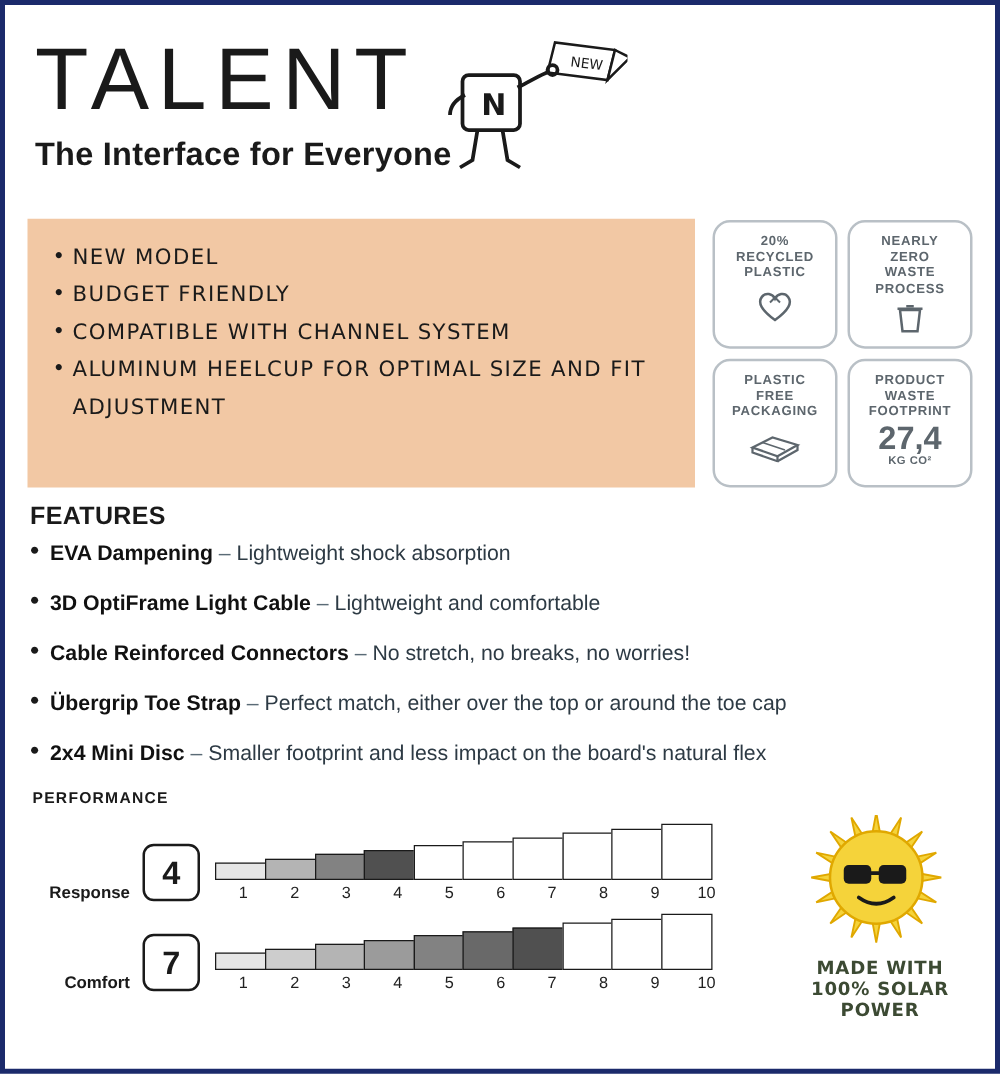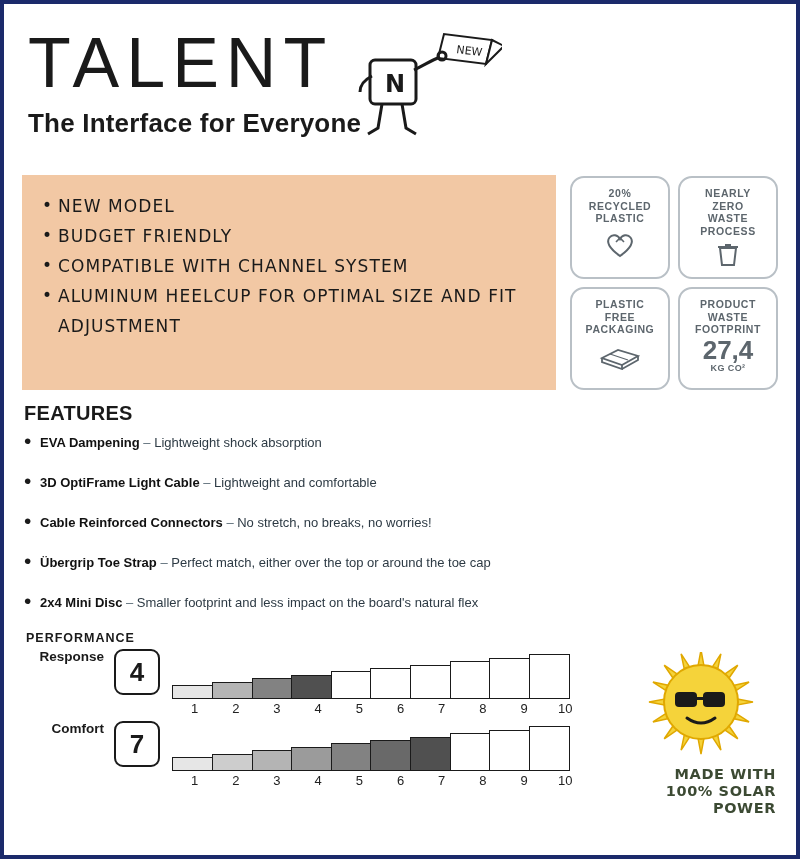--- a/index.html
+++ b/index.html
@@ -103,21 +103,21 @@
 
   
   .features-title {
     font-size: 20px;
     font-weight: 700;
     margin: 12px 0 6px 2px;
     letter-spacing: .3px;
   }
   .feat {
     position: relative;
-    font-size: 13px;
+    font-size: 17px;
     line-height: 23px;
     margin: 0 0 17px 18px;
     color: #2d3a44;
   }
   .feat:before {
     content: "•";
     position: absolute;
     left: -16px; top: -2px;
     font-size: 21px;
     color: #1a1a1a;
@@ -127,21 +127,21 @@
 
   
   .perf-label {
     font-size: 12.5px;
     letter-spacing: 1px;
     font-weight: 600;
     margin: 6px 0 4px 4px;
   }
   .perfrow {
     display: flex;
-    align-items: flex-start;
+    align-items: flex-end;
     height: 72px;
   }
   .perf-name {
     width: 92px;
     font-size: 13.5px;
     font-weight: 700;
     text-align: right;
     padding-right: 10px;
   }
   .score {
@@ -173,21 +173,21 @@
     text-align: center;
   }
   .solar-text {
     font-size: 14.5px;
     font-weight: 700;
     letter-spacing: .6px;
     line-height: 17px;
     color: #3c4a33;
     font-family: "DejaVu Sans", sans-serif;
     margin-top: 4px;
-    text-align: right;
+    text-align: center;
     padding-left: 6px;
   }
 </style>
 </head>
 <body>
 
 <div class="page">
 
   <div class="header">
     <div class="brand">TALENT</div>

